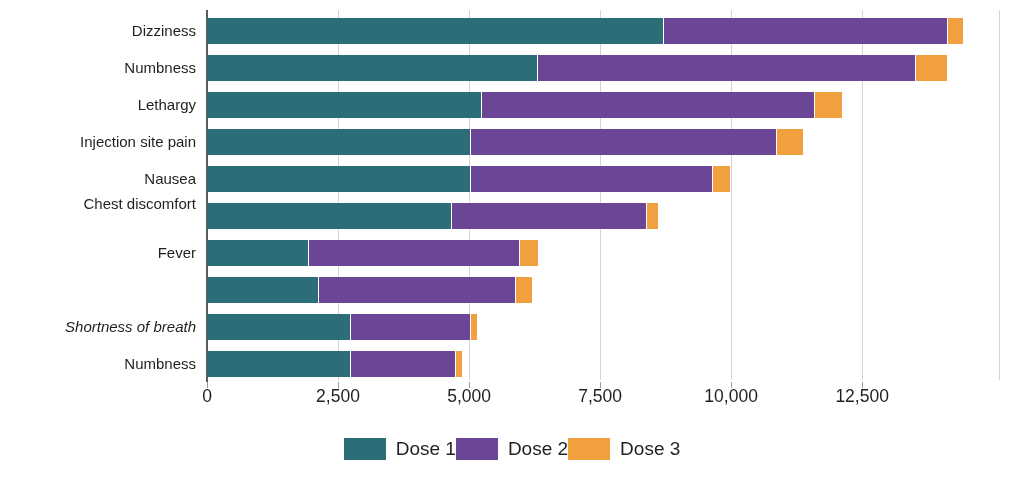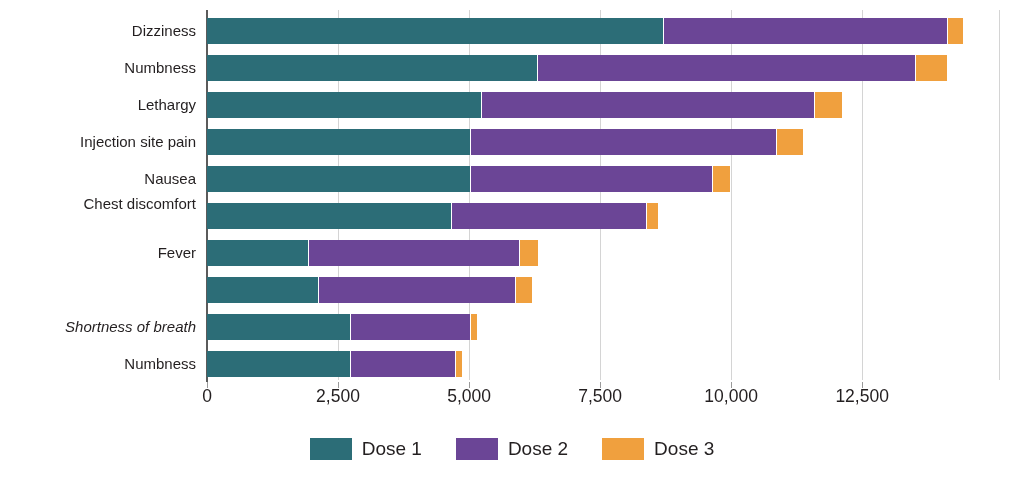--- a/index.html
+++ b/index.html
@@ -103,21 +103,20 @@
 
   
   .legend {
     position: absolute;
     left: 0;
     top: 438px;
     width: 1024px;
     display: flex;
     justify-content: center;
     align-items: center;
-    gap: 34px;
   }
   .legend-item {
     display: flex;
     align-items: center;
     gap: 10px;
   }
   .legend-swatch {
     width: 42px;
     height: 22px;
   }

